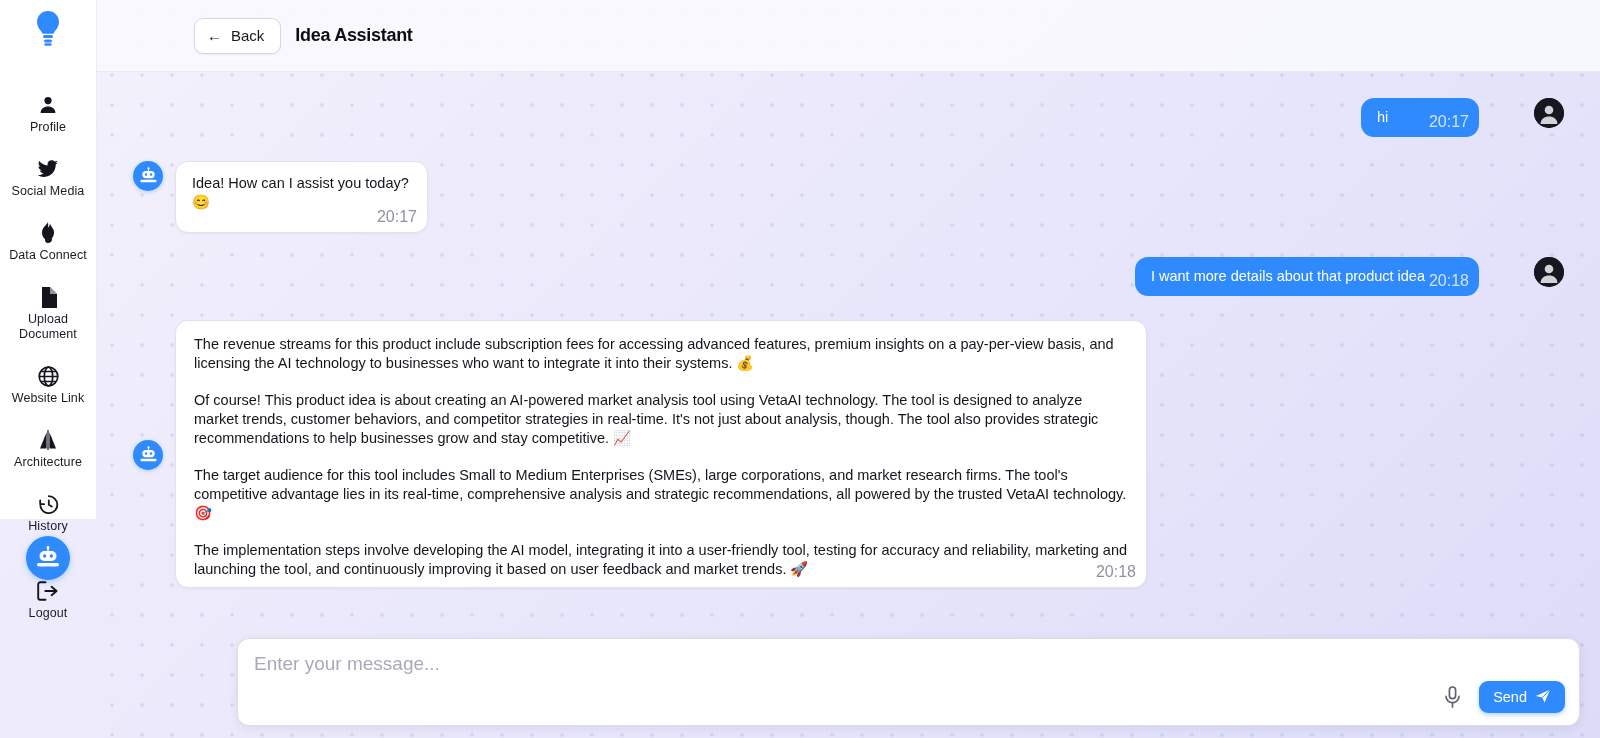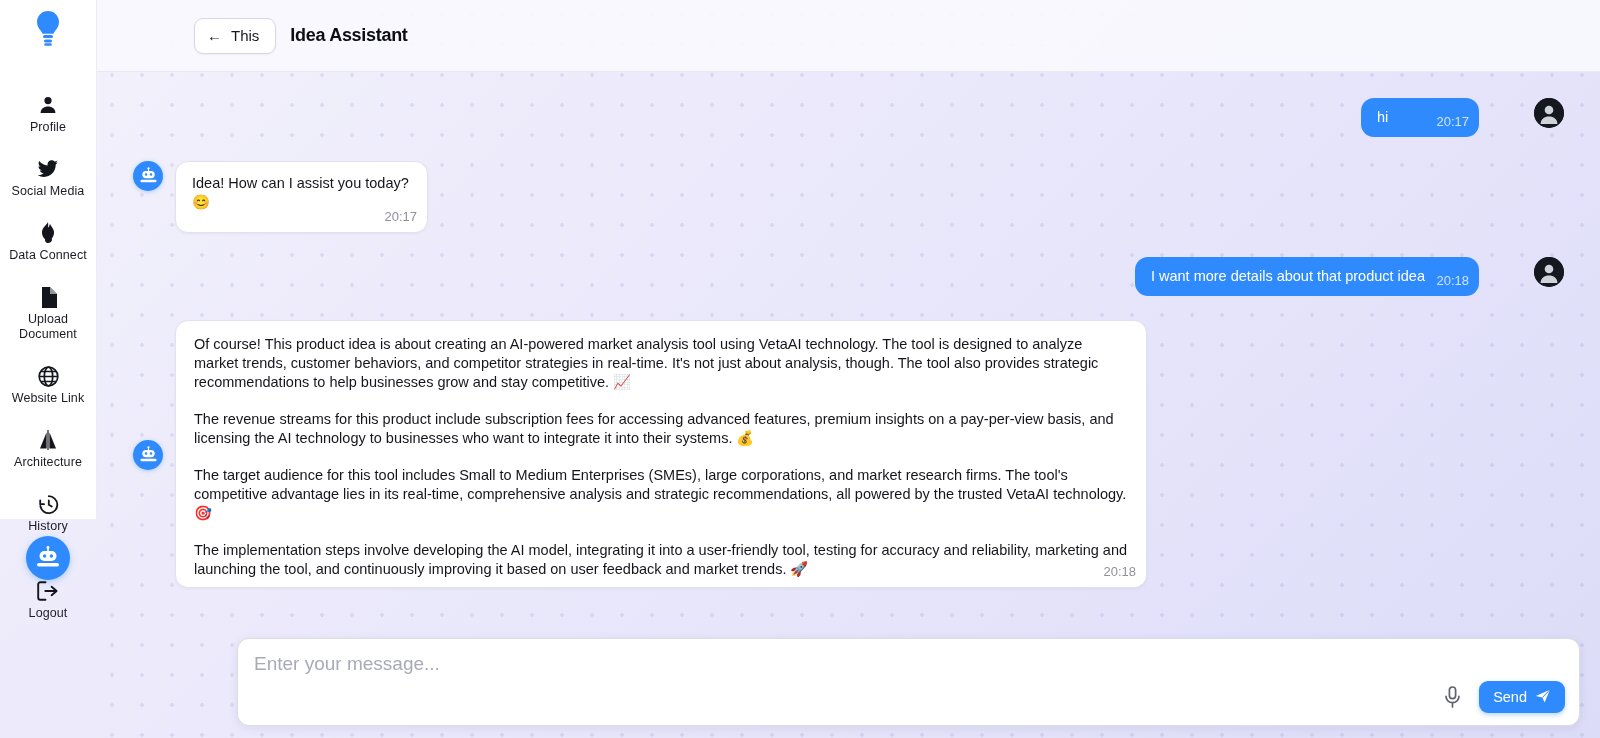--- a/index.html
+++ b/index.html
@@ -185,21 +185,21 @@
   .bubble.bot {
     background: #ffffff;
     color: #15161d;
     border: 1px solid #e2e2ef;
     box-shadow: 0 1px 3px rgba(30,30,80,0.05);
   }
   .bubble .time {
     position: absolute;
     right: 10px;
     bottom: 6px;
-    font-size: 13px;
+    font-size: 16px;
     opacity: .85;
   }
   .bubble.user .time { color: #e9f2ff; }
   .bubble.bot .time { color: #7c7d8c; }
 
   .bubble.long {
     width: 972px;
     padding: 14px 18px 16px 18px;
     max-height: 268px;
     overflow: hidden;
@@ -381,21 +381,21 @@
       </div>
     </div>
   </aside>
 
   <section class="main">
     <div class="dots"></div>
 
     <div class="header">
       <button class="back-btn">
         <span class="arrow">←</span>
-        <span>This</span>
+        <span>Back</span>
       </button>
       <h1 class="page-title">Idea Assistant</h1>
     </div>
 
     <div class="chat">
 
       <div class="msg-row user">
         <div class="bubble user short-hi">
           <span>hi</span>
           <span class="time">20:17</span>
@@ -445,22 +445,22 @@
           <svg width="19" height="18" viewBox="0 0 26 24">
             <path d="M13 1.5v3" stroke="#fff" stroke-width="1.6" stroke-linecap="round"></path>
             <circle cx="13" cy="1.4" r="1.4" fill="#fff"></circle>
             <rect x="4.5" y="5" width="17" height="10" rx="5" fill="#fff"></rect>
             <circle cx="9.6" cy="10" r="1.7" fill="#2f8bfd"></circle>
             <circle cx="16.4" cy="10" r="1.7" fill="#2f8bfd"></circle>
             <rect x="2" y="17" width="22" height="3.4" rx="1.7" fill="#fff"></rect>
           </svg>
         </div>
         <div class="bubble bot long">
+          <p>The revenue streams for this product include subscription fees for accessing advanced features, premium insights on a pay-per-view basis, and licensing the AI technology to businesses who want to integrate it into their systems. 💰</p>
           <p>Of course! This product idea is about creating an AI-powered market analysis tool using VetaAI technology. The tool is designed to analyze market trends, customer behaviors, and competitor strategies in real-time. It's not just about analysis, though. The tool also provides strategic recommendations to help businesses grow and stay competitive. 📈</p>
-          <p>The revenue streams for this product include subscription fees for accessing advanced features, premium insights on a pay-per-view basis, and licensing the AI technology to businesses who want to integrate it into their systems. 💰</p>
           <p>The target audience for this tool includes Small to Medium Enterprises (SMEs), large corporations, and market research firms. The tool's competitive advantage lies in its real-time, comprehensive analysis and strategic recommendations, all powered by the trusted VetaAI technology. 🎯</p>
           <p>The implementation steps involve developing the AI model, integrating it into a user-friendly tool, testing for accuracy and reliability, marketing and launching the tool, and continuously improving it based on user feedback and market trends. 🚀</p>
 
           <span class="time">20:18</span>
         </div>
       </div>
 
     </div>
 
     <div class="composer">

